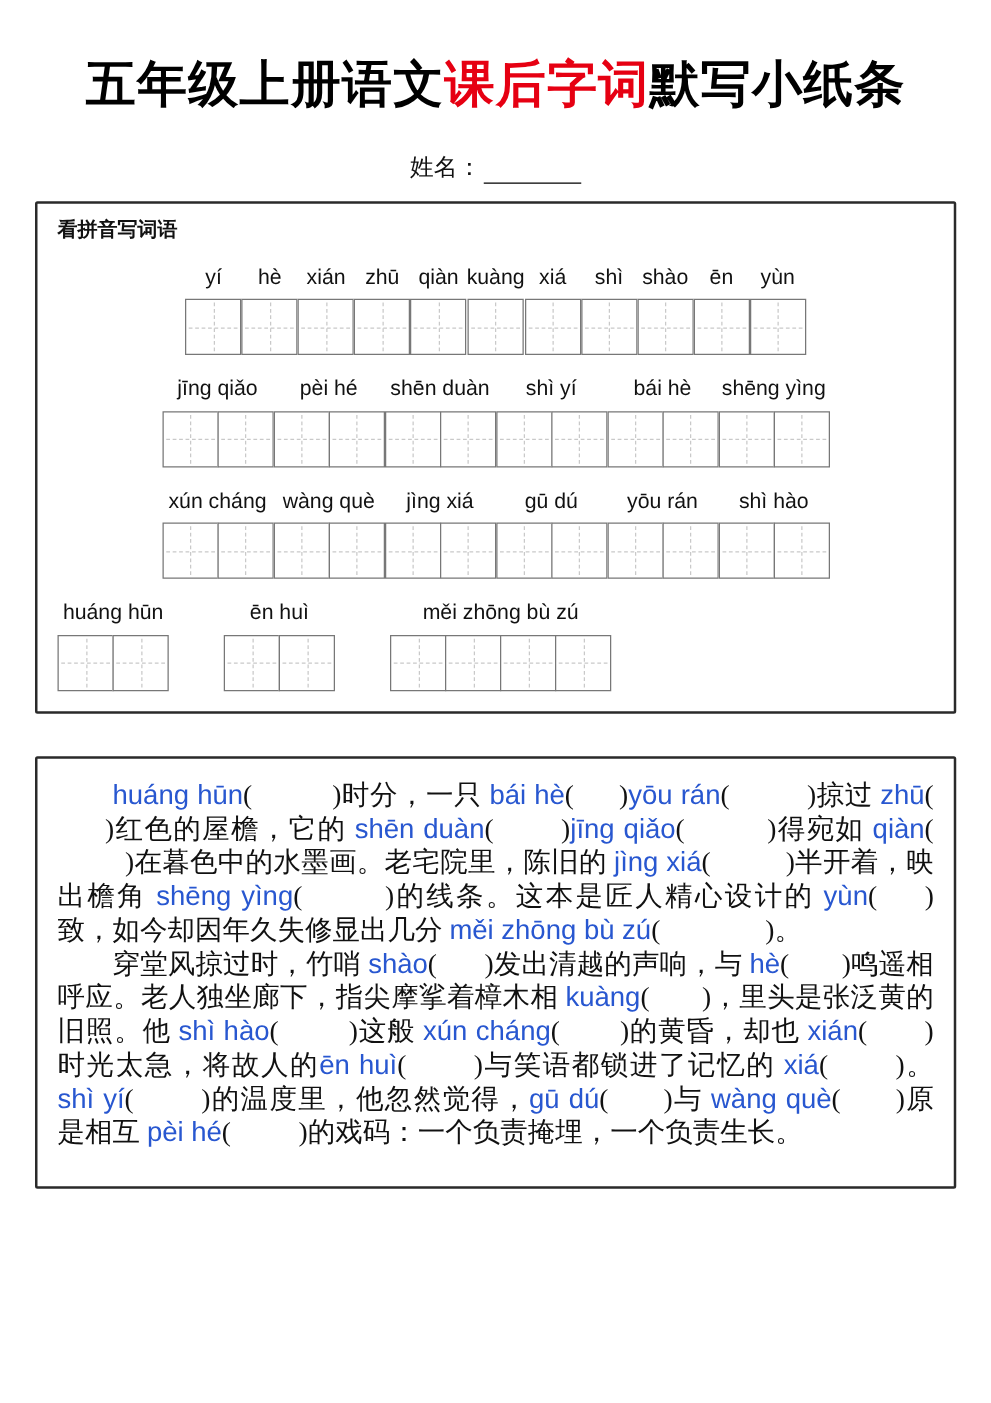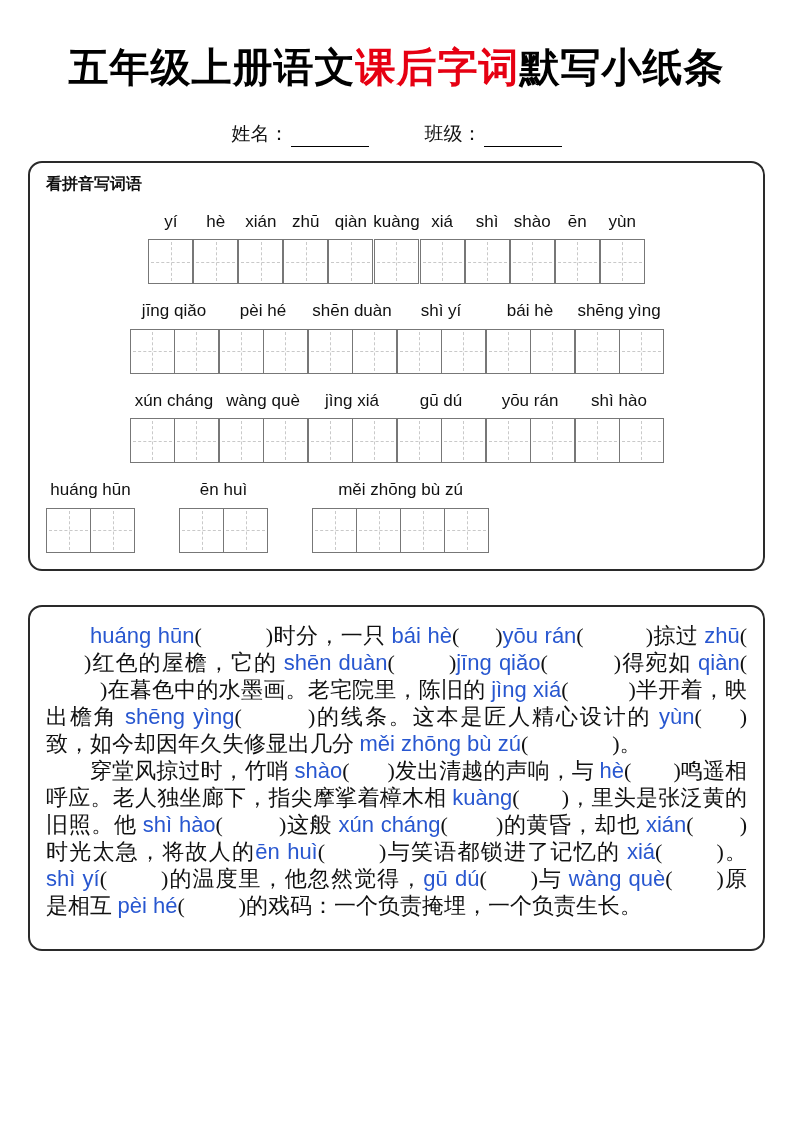--- a/index.html
+++ b/index.html
@@ -21,21 +21,21 @@
   }
   .field { display: inline-flex; align-items: flex-end; }
   .blank-line {
     display: inline-block; width: 78px; height: 1.15em;
     border-bottom: 1.5px solid #000; margin-left: 2px;
   }
   .lesson {
     text-align: center; font-size: 18px; font-weight: 600; margin-top: 14px;
   }
   .box {
-    border: 2px solid #2a2a2a; border-radius: 14px;
+    border: 2px solid #2a2a2a; border-radius: 2px;
     margin-top: 14px; padding: 11px 16px 16px 16px; background: #fff;
   }
   .box2 { margin-top: 34px; padding-bottom: 30px; }
   .box-heading {
     font-weight: bold; font-size: 16px;
     font-family: "Liberation Sans", "DejaVu Sans", sans-serif;
   }
   .py-row { display: flex; justify-content: center; margin-top: 17px; }
   .py-row-start { justify-content: flex-start; gap: 44px; }
   .py-item { display: flex; flex-direction: column; align-items: center; }
@@ -73,24 +73,20 @@
 </head>
 <body>
 
 <div class="page">
 
   <h1 class="title"><span style="color: rgb(0, 0, 0);">五年级上册语文</span><span style="color: rgb(230, 0, 18);">课后字词</span><span style="color: rgb(0, 0, 0);">默写小纸条</span></h1>
 
   <div class="info-row">
       <span class="field">
         <span>姓名：</span>
-        <span class="blank-line"></span>
-      </span>
-      <span class="field">
-        <span>班级：</span>
         <span class="blank-line"></span>
       </span>
     </div>
 
 
   <section class="box box1">
     <div class="box-heading">看拼音写词语</div>
     <div>
         <div class="py-row">
           <div class="py-item">

